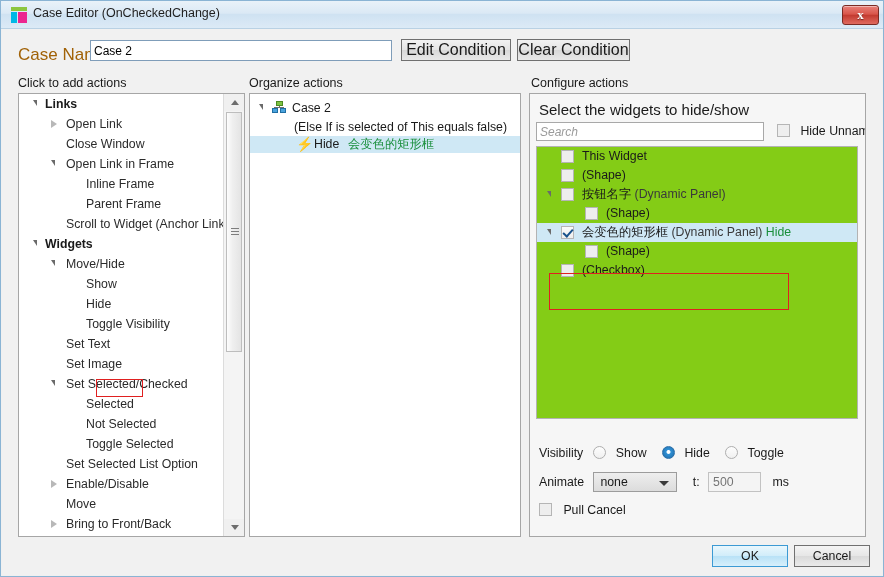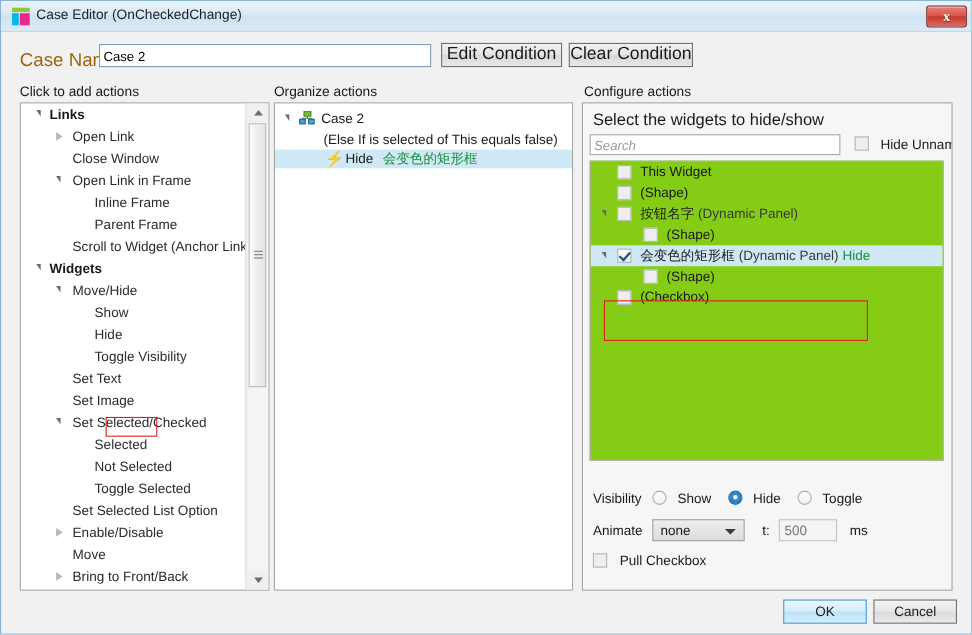--- a/index.html
+++ b/index.html
@@ -659,20 +659,20 @@
         <span class="val">none</span>
         <span class="chev"></span>
       </span>
       <span class="t-label">t:</span>
       <input class="ms-input" placeholder="500" style="">
       <span class="ms-unit">ms</span>
     </div>
 
     <div class="ctl-row ctl-pull">
       <span class="cb dim"></span>
-      <span class="pull-label">Pull Checkbox</span>
+      <span class="pull-label">Pull Cancel</span>
     </div>
   </div>
 
   <div class="btn-ok">OK</div>
   <div class="btn-cancel">Cancel</div>
 
 </div>
 
 </body></html>

